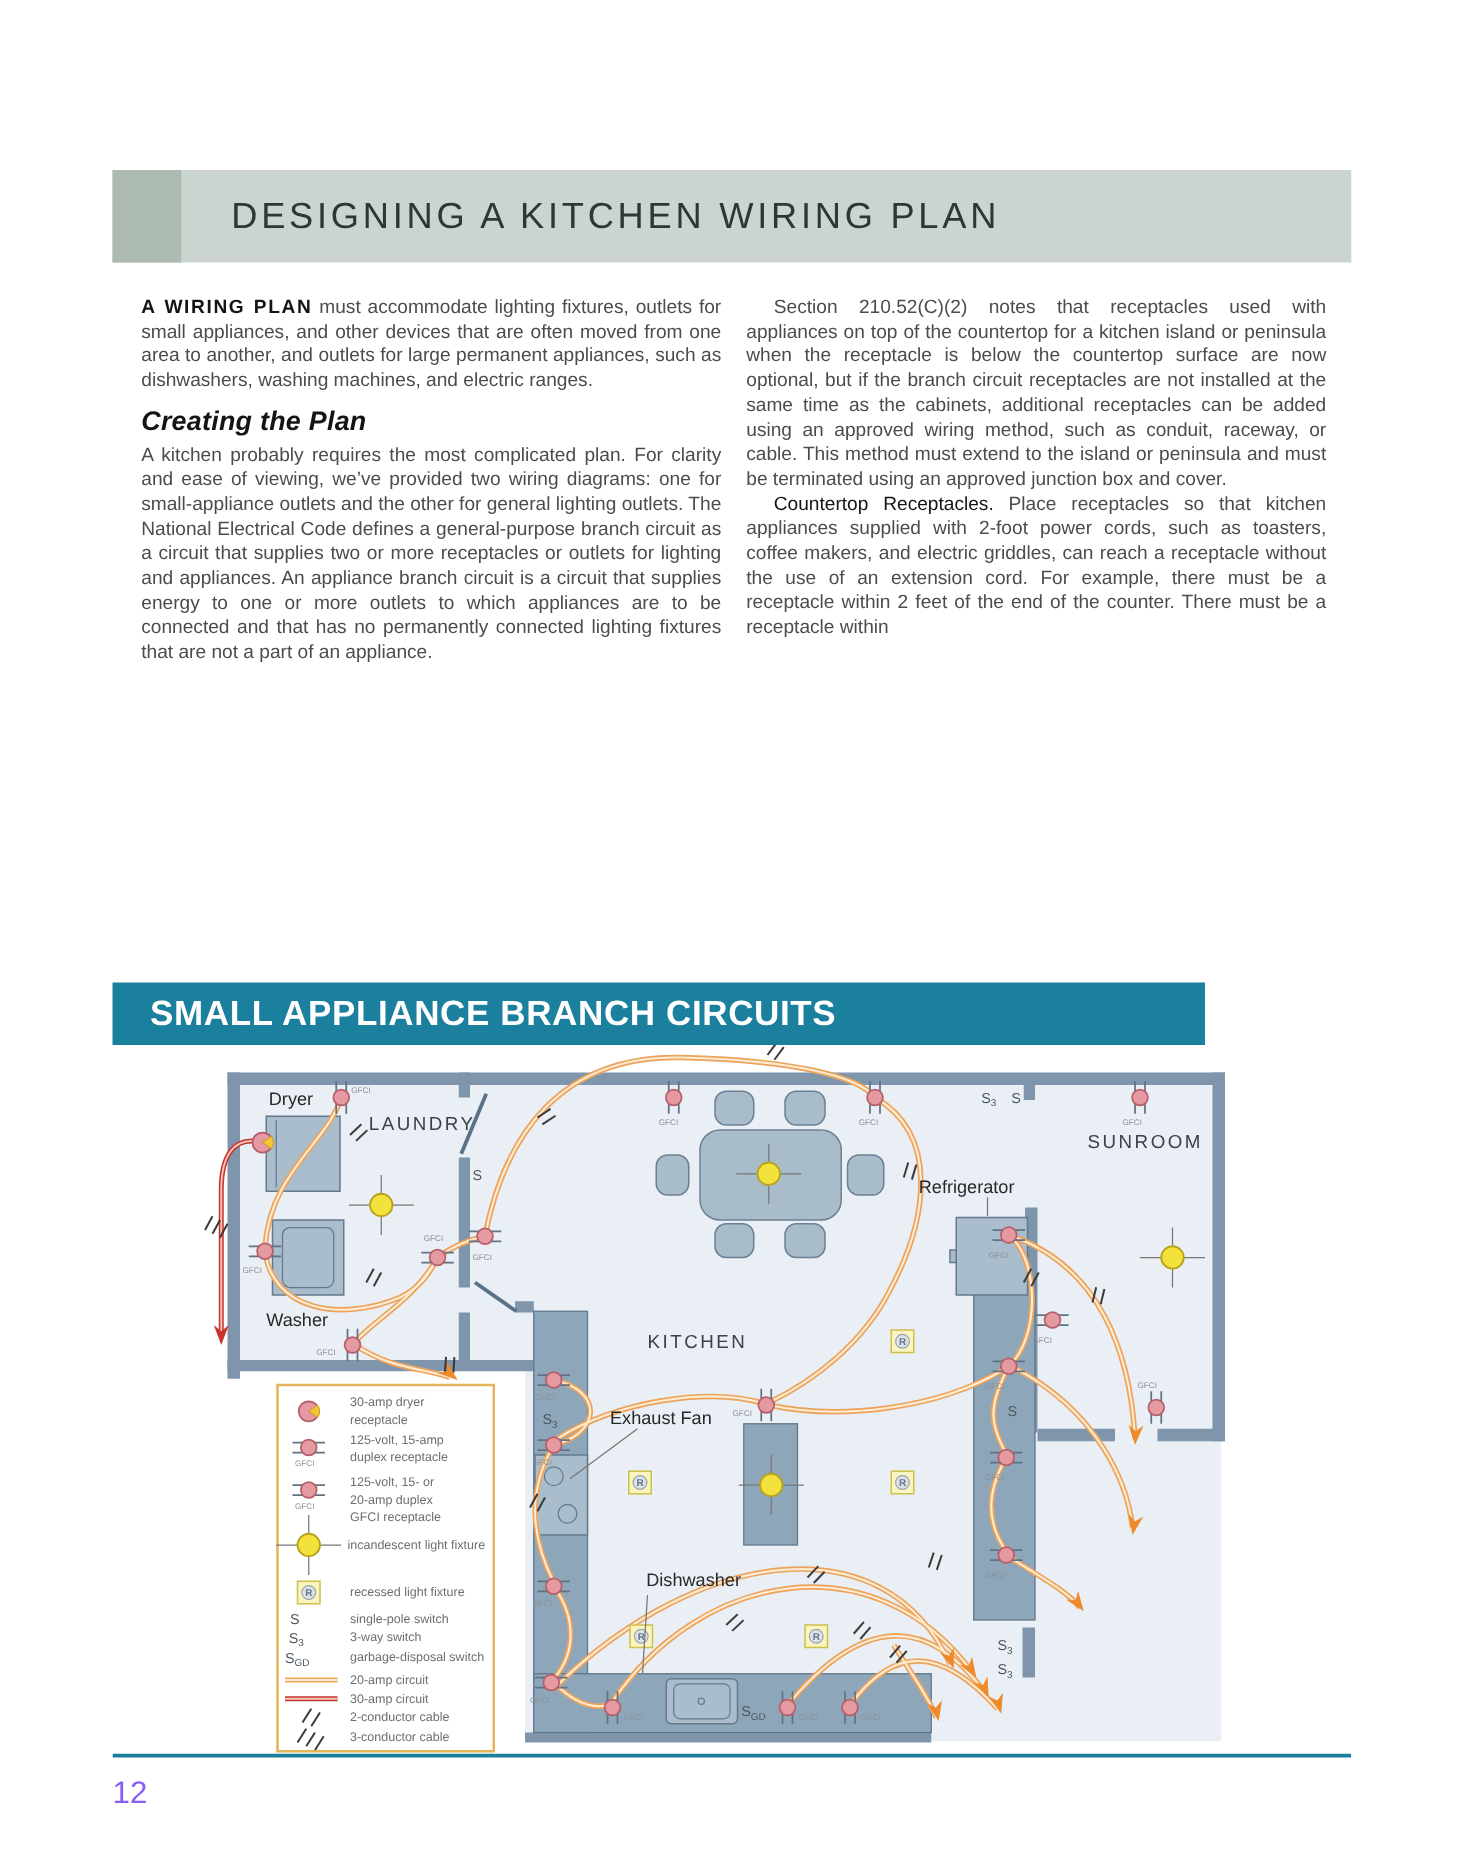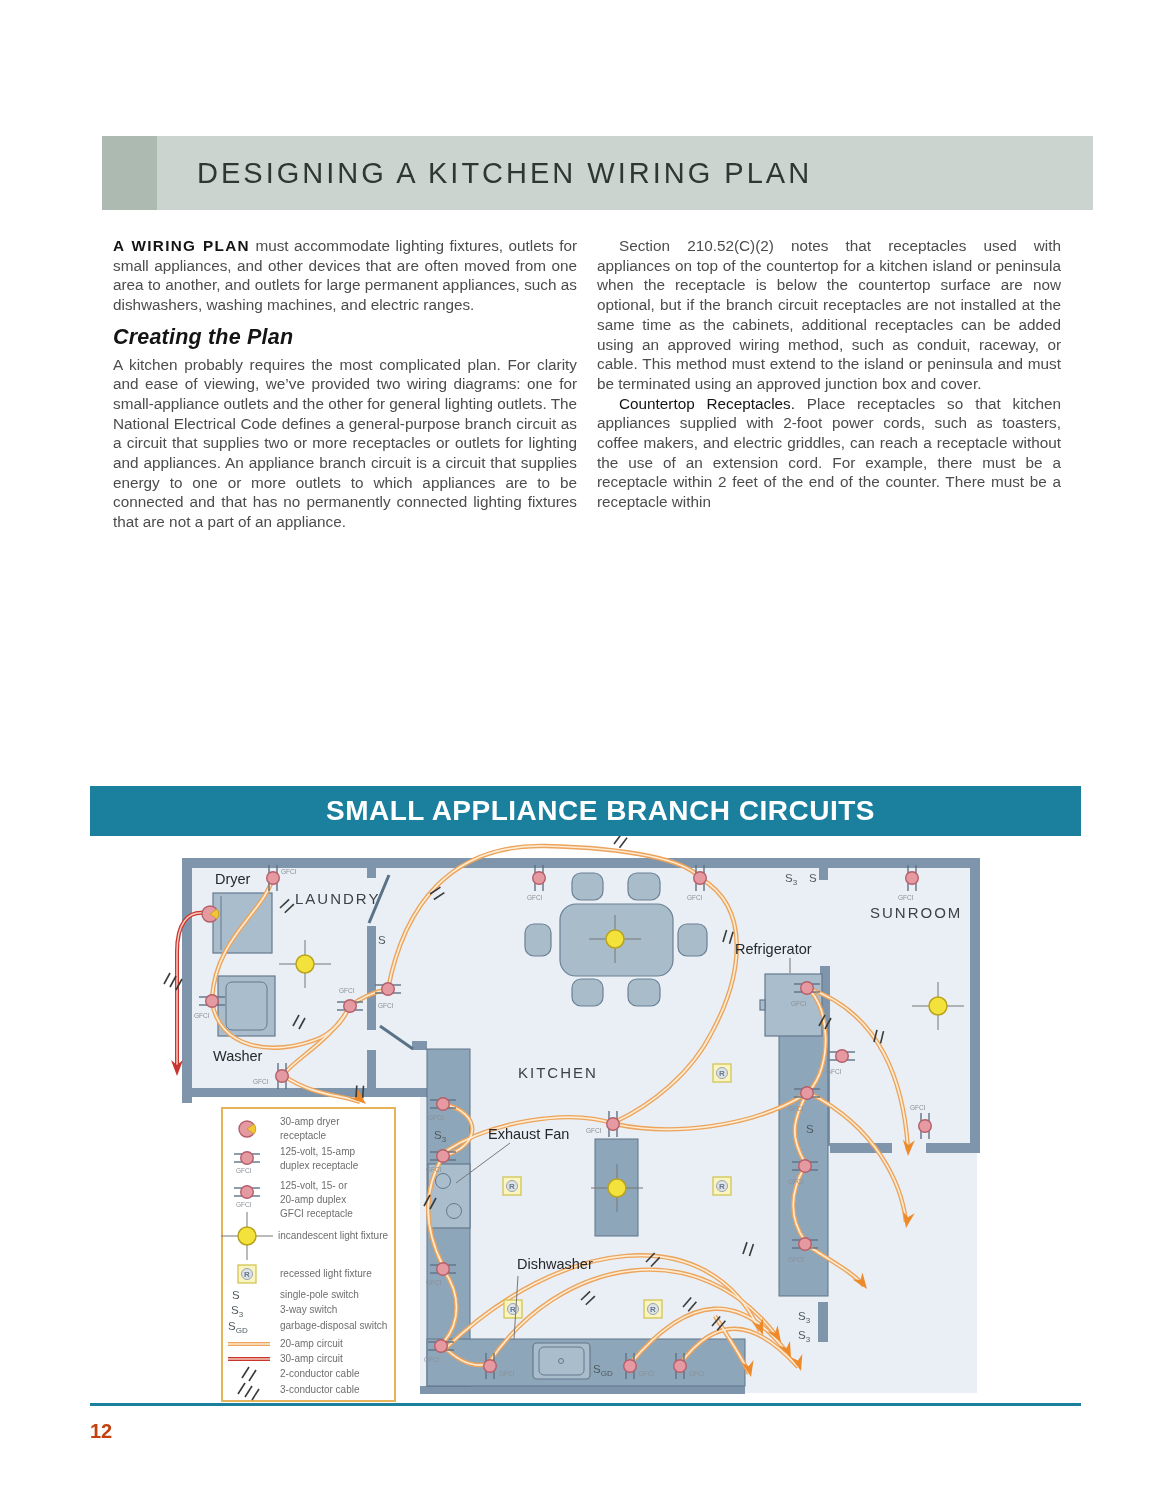--- a/index.html
+++ b/index.html
@@ -1,32 +1,32 @@
 <!DOCTYPE html>
 <html><head>
 <meta charset="utf-8">
 <style>
   html,body{margin:0;padding:0;background:#fff;}
   .page{position:relative;width:1172px;height:1500px;background:#fff;overflow:hidden;font-family:"Liberation Sans",sans-serif;}
   .band{position:absolute;left:0;top:0;width:100%;height:92px;background:#cfd6d1;}
   .band h1{margin:0;padding:20px 0 0 88px;font-family:"DejaVu Serif",serif;font-size:43px;font-weight:700;color:#1b1b1b;letter-spacing:1px;}
-  .secbar{position:absolute;left:90px;top:136px;width:991px;height:74px;background:#ccd4cf;margin-left:12px;}
+  .secbar{position:absolute;left:90px;top:136px;width:991px;height:74px;background:#ccd4cf;}
   .secsq{position:absolute;left:0;top:0;width:55px;height:74px;background:#adbab2;}
   .sectitle{position:absolute;left:95px;top:0;line-height:74px;font-size:29px;letter-spacing:3px;color:#2e3733;}
   .col{position:absolute;top:236px;width:464px;font-size:15.3px;line-height:19.7px;color:#4c4c4c;text-align:justify;}
   .col1{left:113px}.col2{left:597px}
   .col p{margin:0;}
   .indent{text-indent:22px;}
   .lead{font-weight:bold;color:#141414;letter-spacing:1.3px;}
   .lead2{font-weight:normal;color:#141414;}
   .col h2{margin:13px 0 7px 0;font-size:21.5px;color:#141414;letter-spacing:0.2px;font-style:italic;}
-  .banner{position:absolute;left:90px;top:786px;width:991px;height:50px;background:#1b7f9e;text-align:center;}
+  .banner{position:absolute;left:90px;top:786px;width:874px;height:50px;background:#1b7f9e;}
   .banner span{display:block;padding:9px 0 0 30px;font-size:28px;font-weight:bold;color:#ffffff;letter-spacing:0.5px;}
   .diagram{position:absolute;left:90px;top:836px;}
-  .pagenum{position:absolute;left:90px;top:1420px;font-size:20px;font-weight:bold;color:#c2410c;}
+  .pagenum{position:absolute;left:90px;top:1420px;font-size:25px;font-weight:normal;color:#8b5cf6;}
   
   .floor{fill:#e9eff5;}
   .wall{fill:#7e95ab;}
   .door{stroke:#5a7287;stroke-width:3;fill:none;}
   .counter{fill:#8ea6ba;stroke:#5f7589;stroke-width:1;}
   .appl{fill:#aabdcc;stroke:#64798d;stroke-width:1.2;}
   .appl2{fill:none;stroke:#64798d;stroke-width:1;}
   .furn{fill:#a9bcca;stroke:#6b8094;stroke-width:1.2;}
   .cable-o{fill:none;stroke:#eca35b;stroke-width:4.4;}
   .cable-i{fill:none;stroke:#fdebd2;stroke-width:1.7;}

